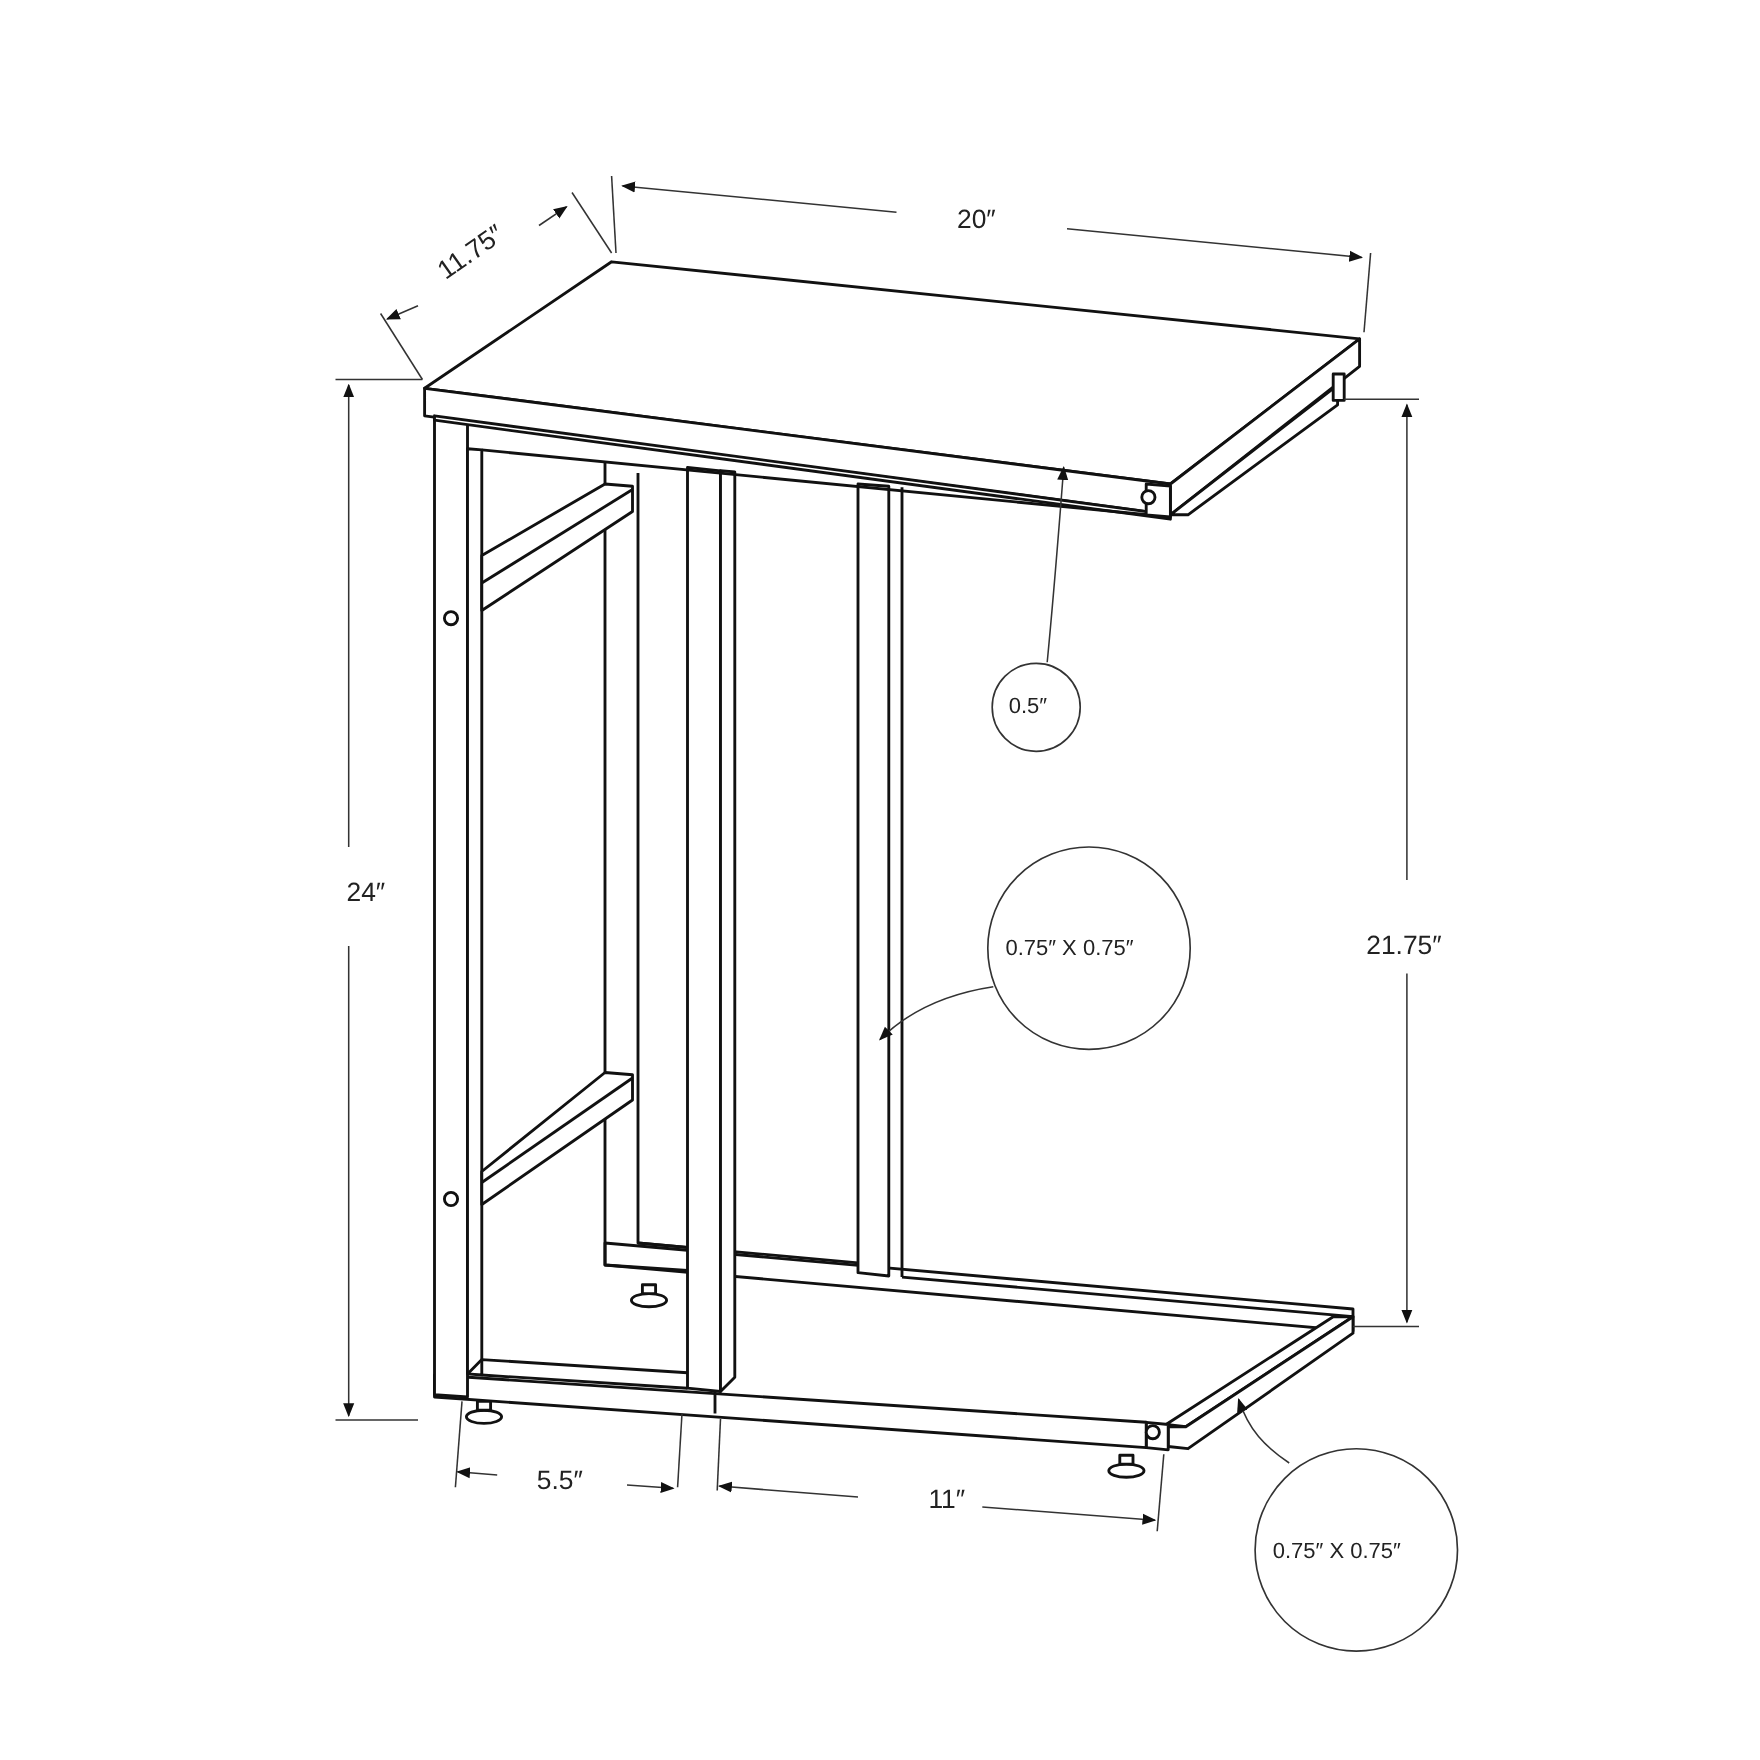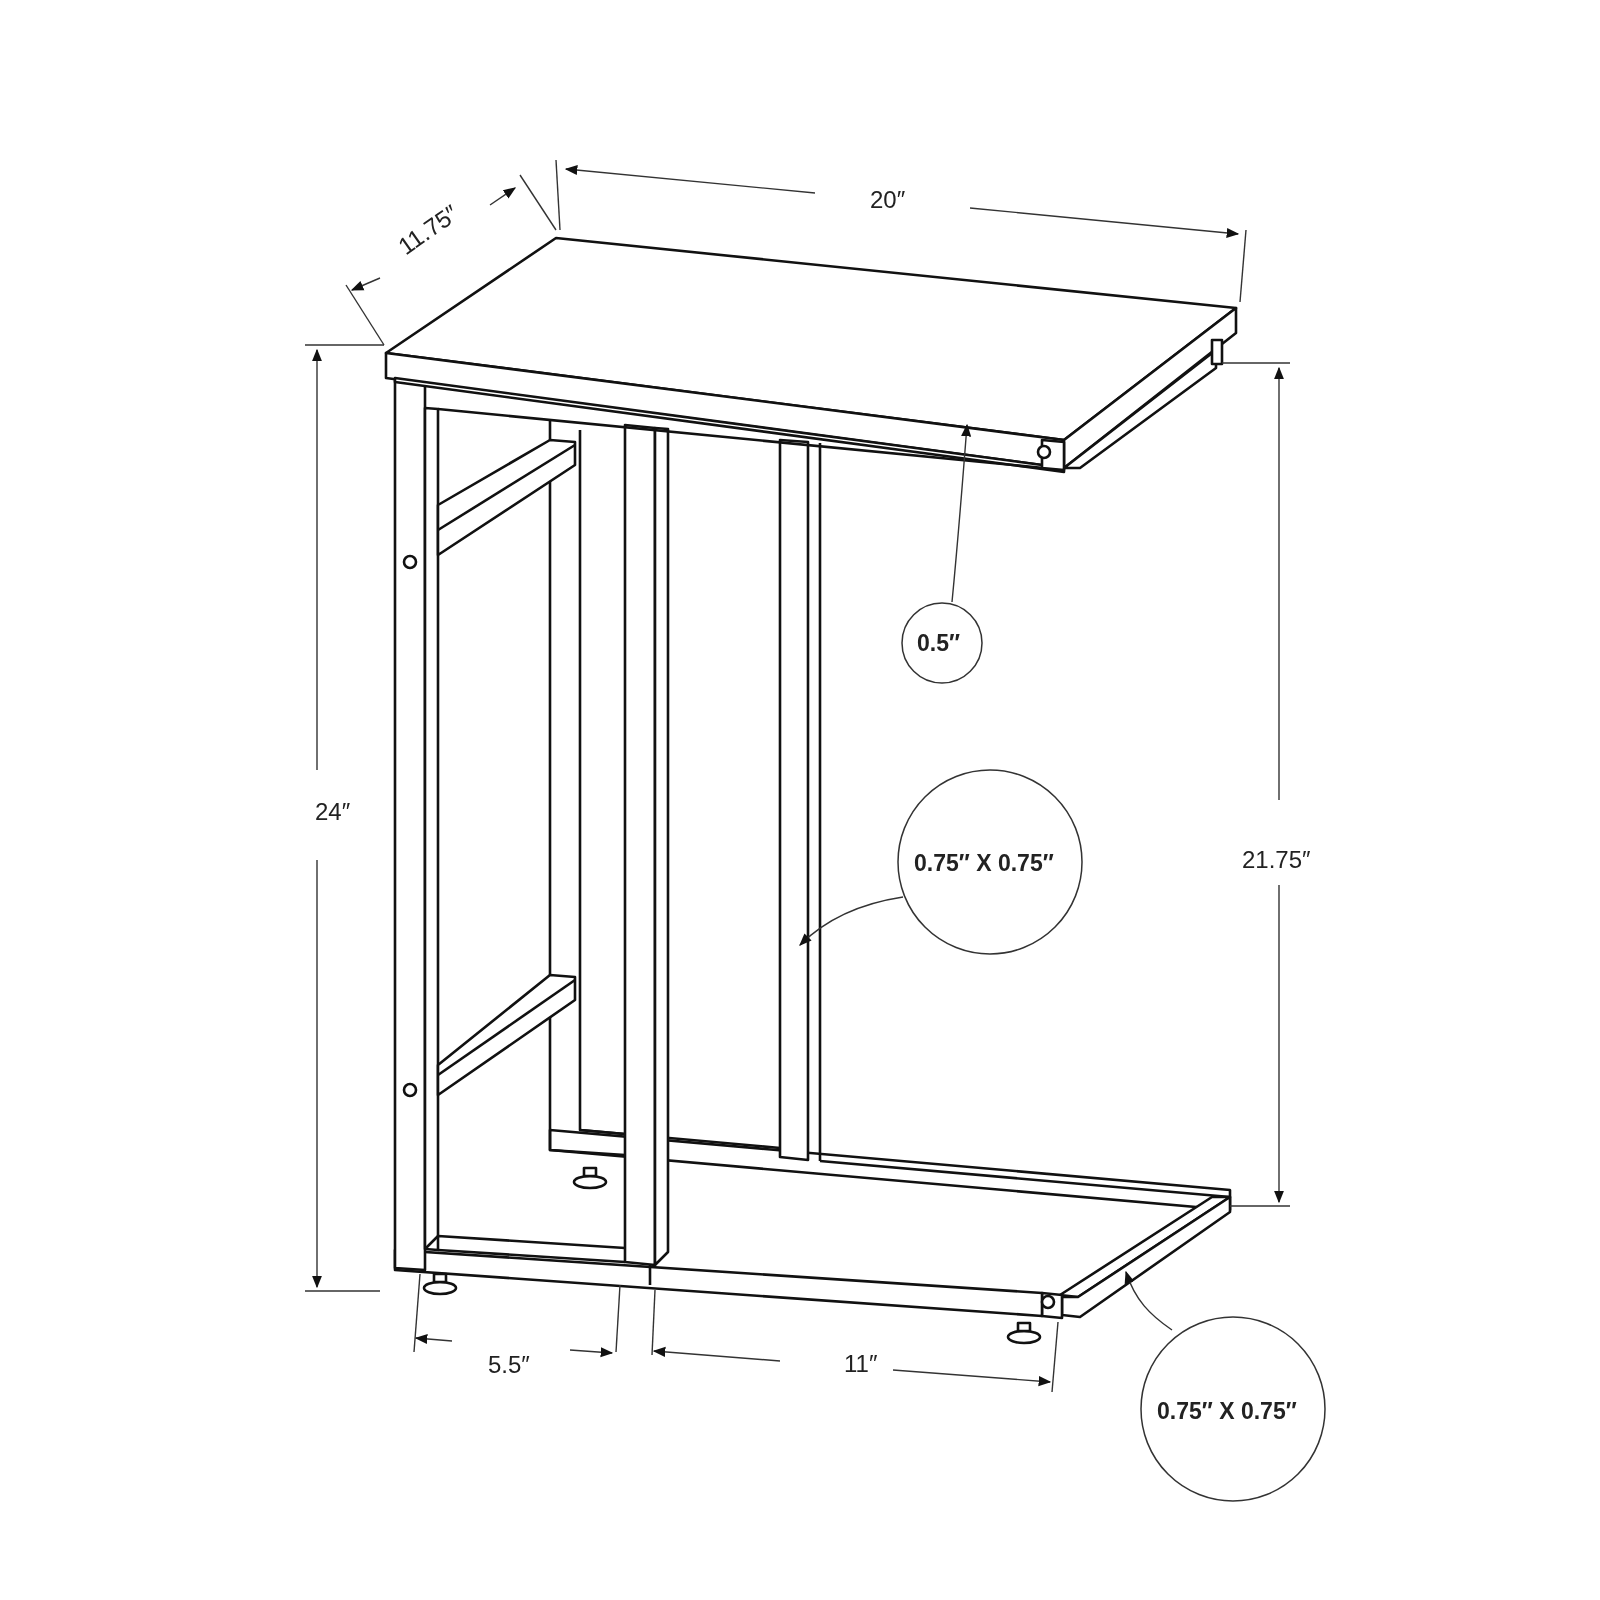--- a/index.html
+++ b/index.html
@@ -9,21 +9,21 @@
   .ln { stroke:#111; stroke-width:2.6; fill:#fff; stroke-linejoin:round; }
   .ln-open { stroke:#111; stroke-width:2.6; fill:none; stroke-linejoin:round; }
   .dim { stroke:#333; stroke-width:1.4; fill:none; }
   .arrow { fill:#111; }
   .circ { stroke:#333; stroke-width:1.5; fill:#fff; }
   .label {
     position:absolute; font-family:"Liberation Sans", "DejaVu Sans", sans-serif;
     font-size:24px; color:#222; white-space:nowrap; line-height:1;
     transform-origin:center center;
   }
-  .callout { font-size:23px;font-weight:bold; }
+  .callout { font-size:20px; }
 </style>
 </head>
 <body>
 
 <div id="stage">
 
 <svg width="1600" height="1600" viewBox="0 0 1600 1600">
   <defs>
     <marker id="ah" viewBox="0 0 10 10" refX="9" refY="5" markerWidth="9" markerHeight="9" orient="auto-start-reverse">
       <path d="M0,1 L10,5 L0,9 z" class="arrow"></path>
@@ -151,20 +151,20 @@
   <g>
     <path class="dim" d="M1172,1330 C1150,1315 1135,1300 1126,1272" marker-end="url(#ah)"></path>
     <circle class="circ" cx="1233" cy="1409" r="92"></circle>
   </g>
 </svg>
 
 <div class="label" style="left:870px; top:188px;">20″</div>
 <div class="label" style="left:395px; top:218px; transform:rotate(-35deg);">11.75″</div>
 <div class="label" style="left:294px; top:800px;margin-left:21px;">24″</div>
 <div class="label" style="left:1242px; top:848px;">21.75″</div>
-<div class="label" style="left:488px; top:1335px;margin-top:18px;">5.5″</div>
+<div class="label" style="left:488px; top:1335px;">5.5″</div>
 <div class="label" style="left:820px; top:1352px;margin-left:24px;">11″</div>
 
 <div class="label callout" style="left:917px; top:632px;">0.5″</div>
 <div class="label callout" style="left:914px; top:852px;">0.75″ X 0.75″</div>
 <div class="label callout" style="left:1157px; top:1400px;">0.75″ X 0.75″</div>
 
 </div>
 
 </body></html>

